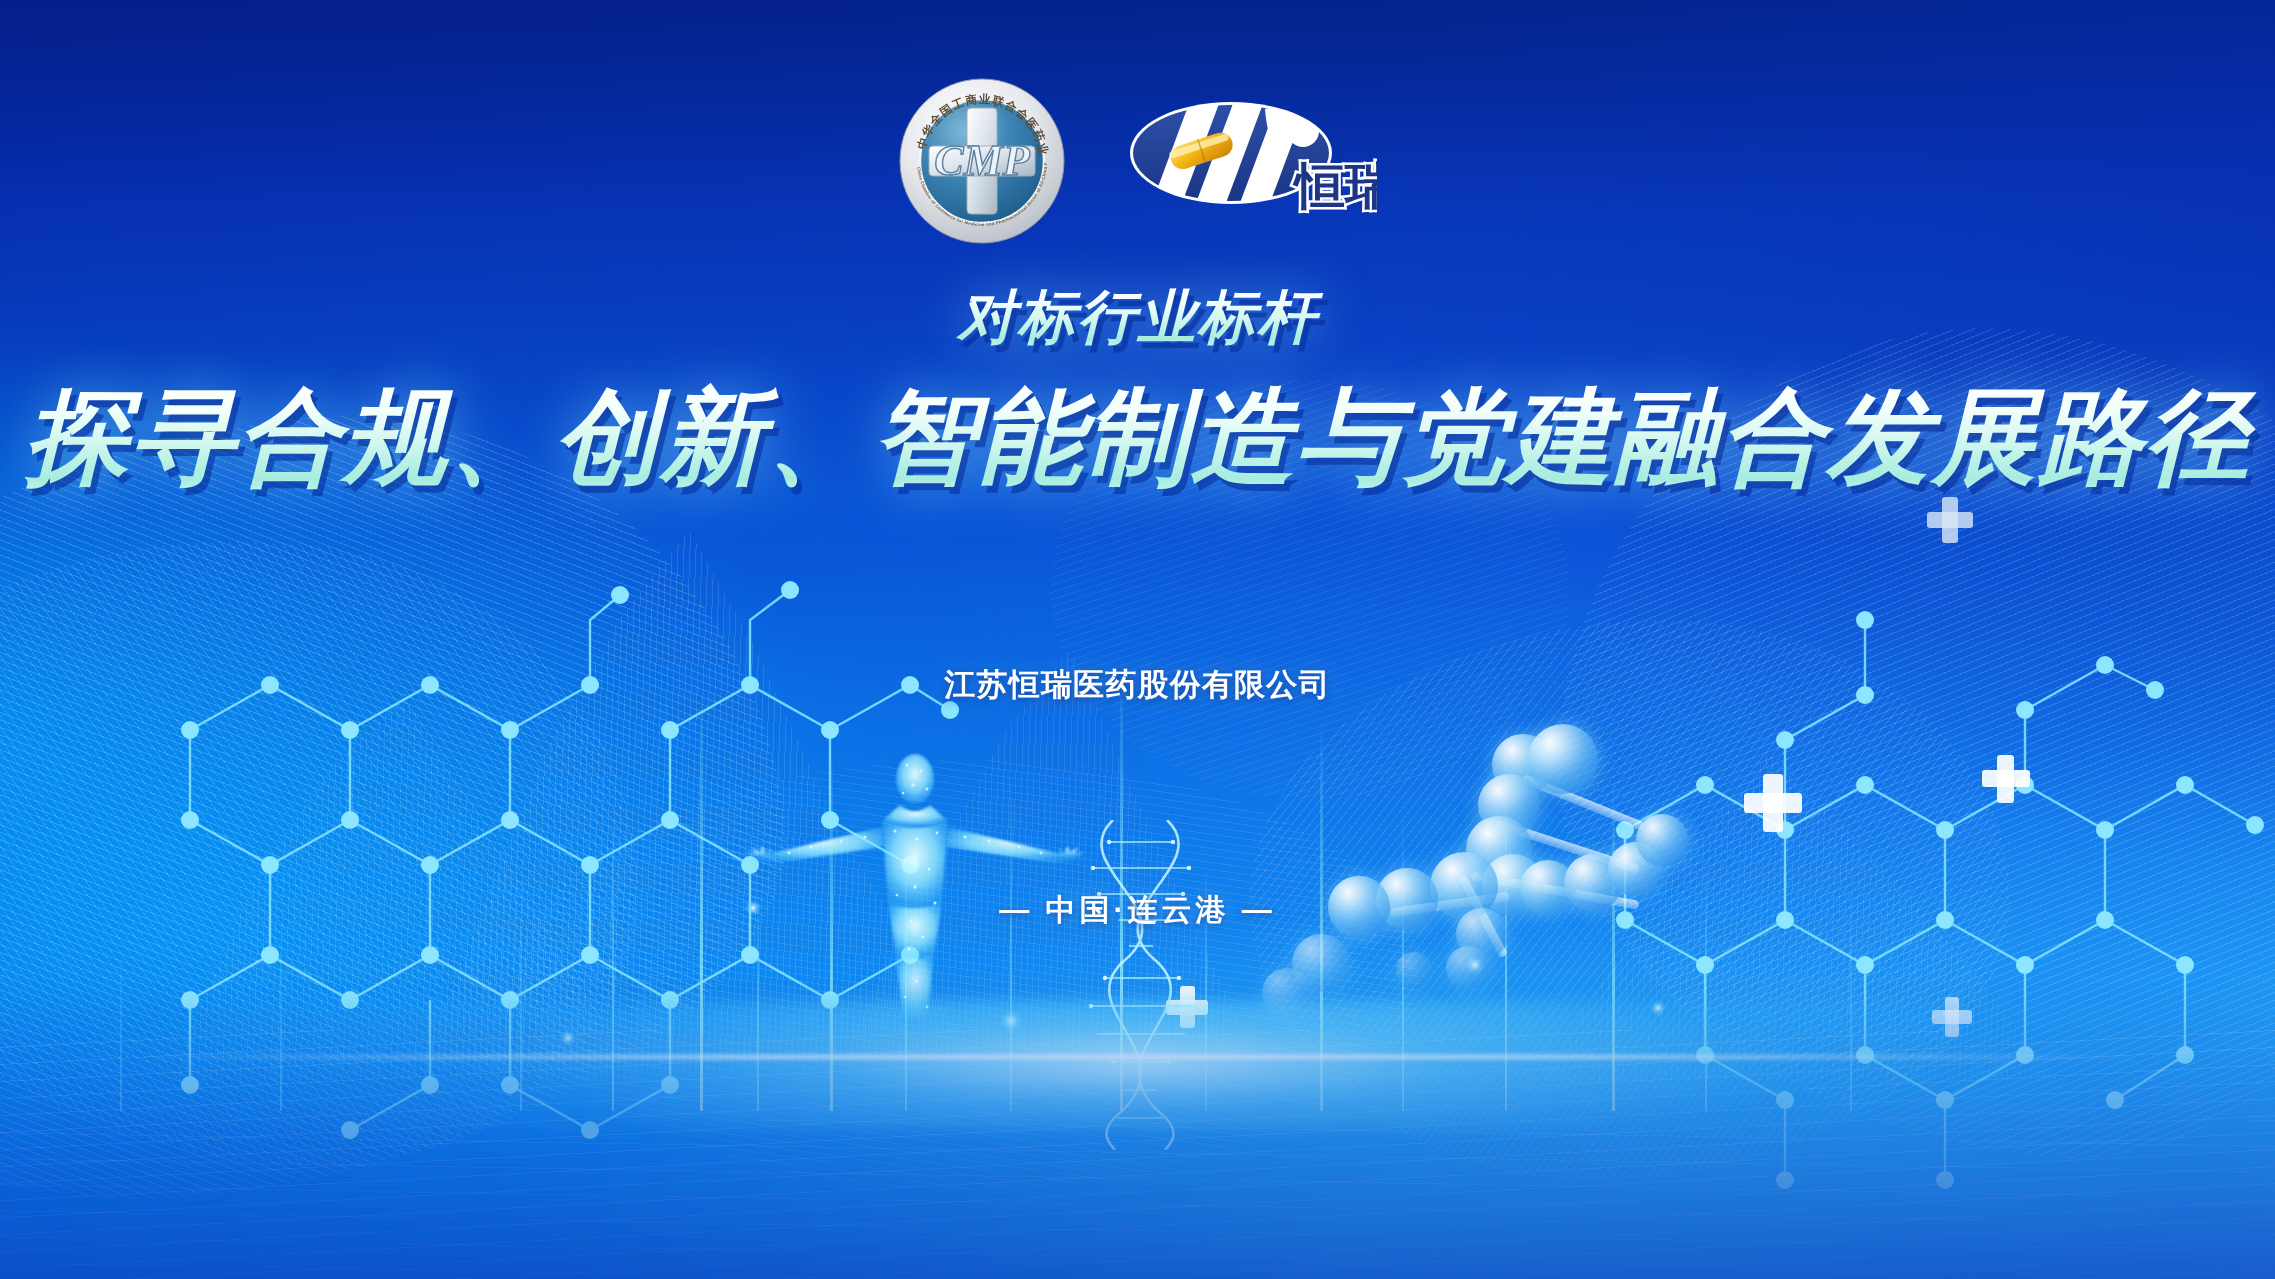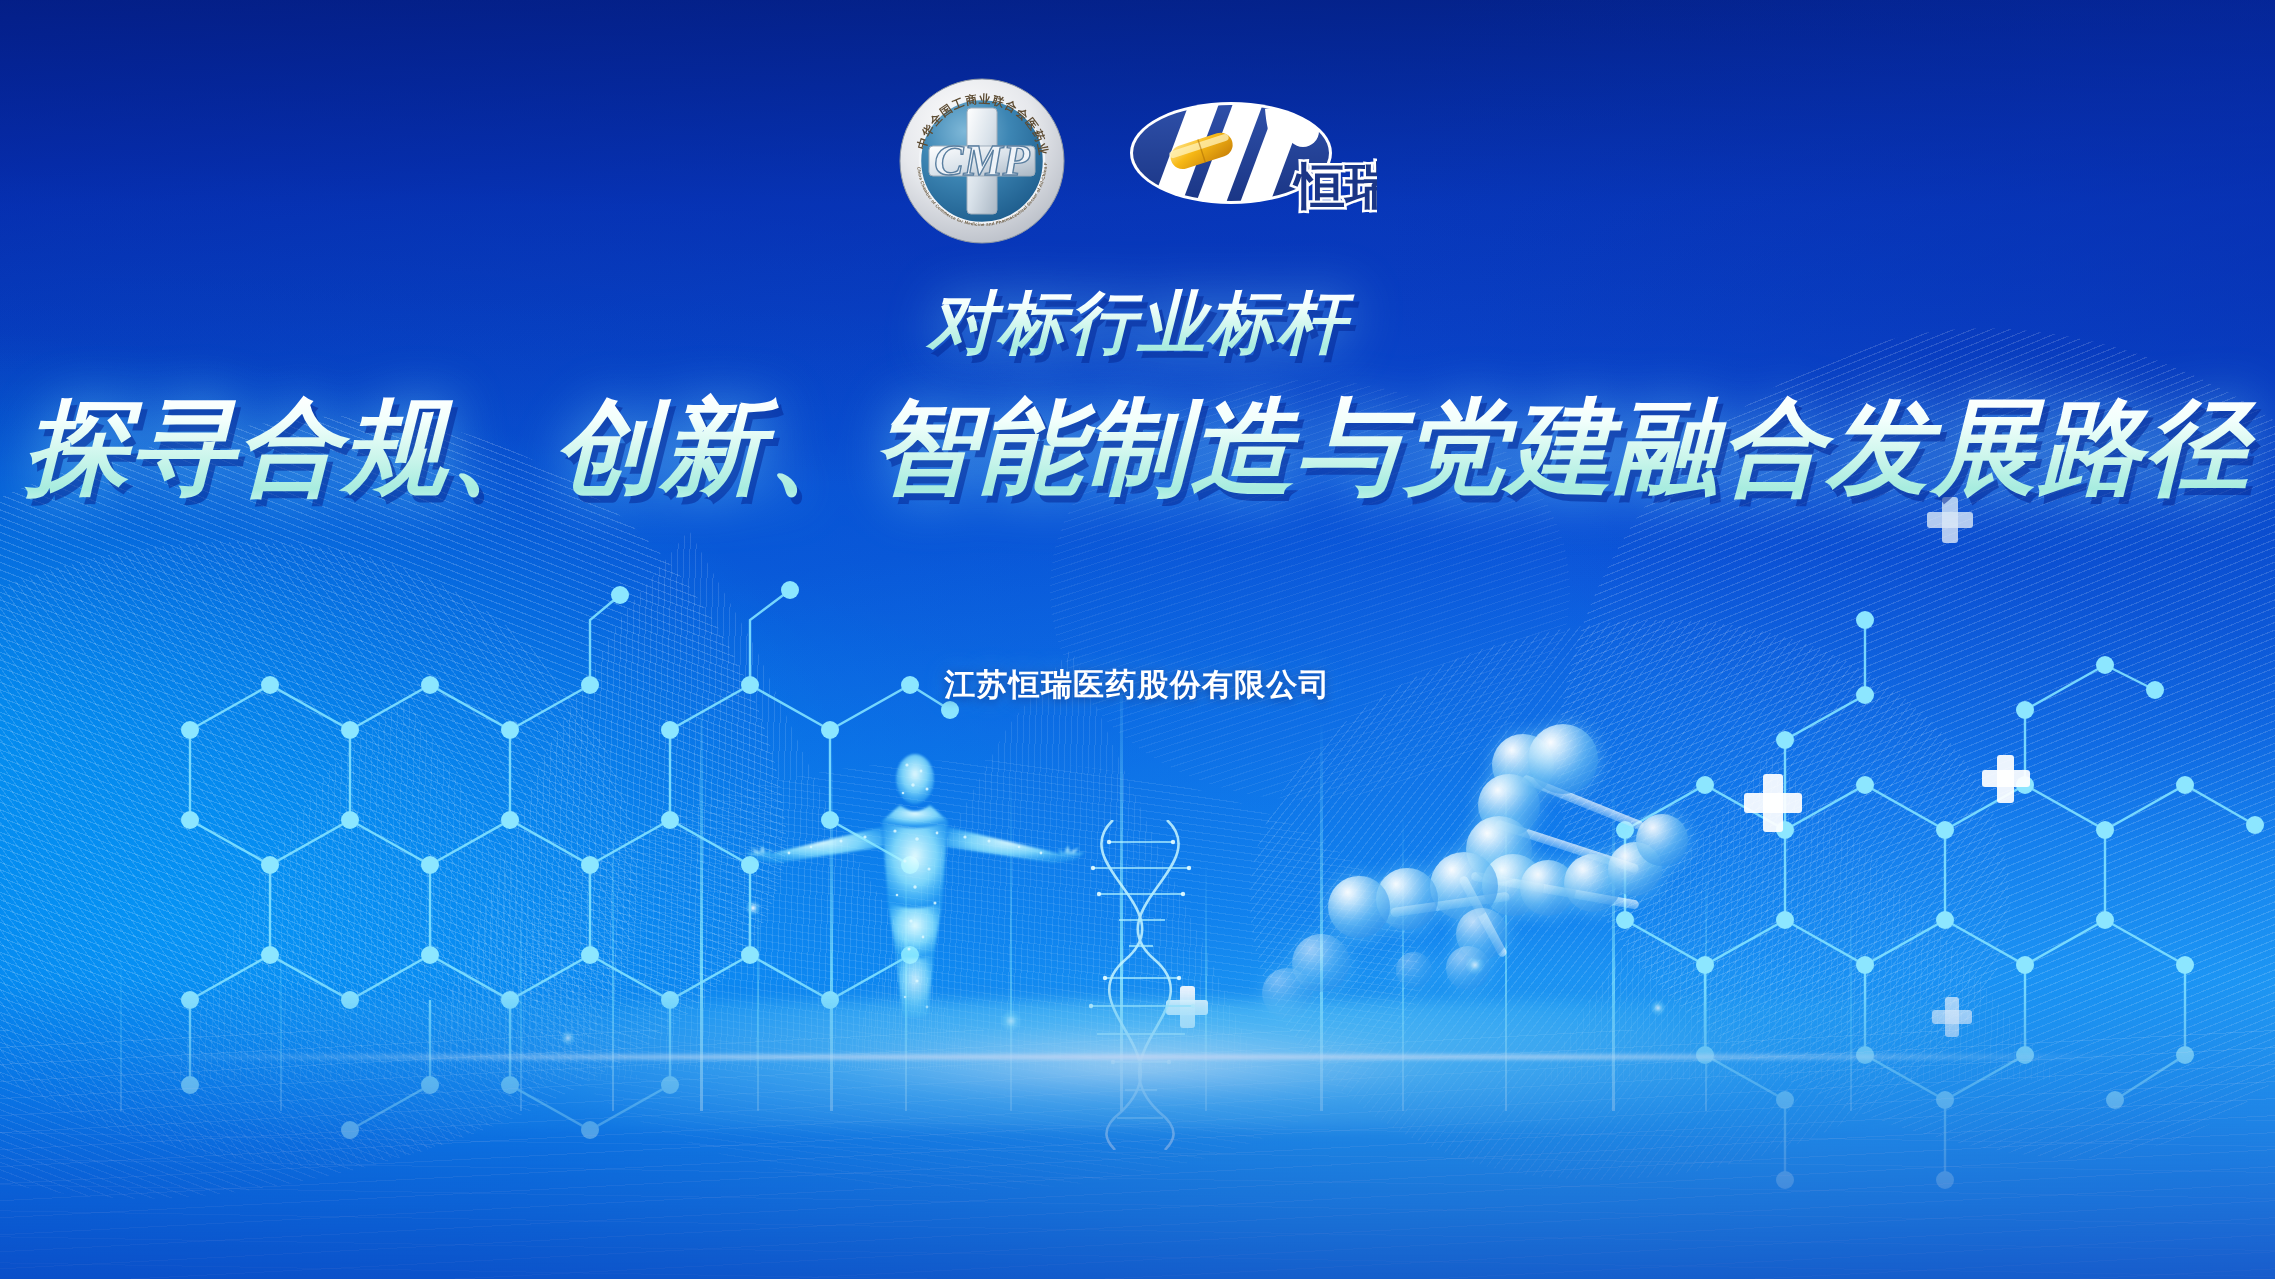--- a/index.html
+++ b/index.html
@@ -159,21 +159,21 @@
   
   .titleblock{position:absolute;left:0;right:0;top:288px;text-align:center;}
   .t1,.t2{
     margin:0;font-weight:700;font-style:italic;letter-spacing:2px;
     white-space:nowrap;
     background:linear-gradient(180deg,#ffffff 0%,#f2fffc 26%,#cdf6ec 58%,#a7ecdf 88%,#bff4ea 100%);
     -webkit-background-clip:text;background-clip:text;color:transparent;
     -webkit-text-fill-color:transparent;
     filter:drop-shadow(5px 7px 0 rgba(5,40,150,.55)) drop-shadow(0 0 26px rgba(140,235,255,.45));
   }
-  .t1{font-size:68px;line-height:1;}
+  .t1{font-size:58px;line-height:1;}
   .t2{font-size:104px;line-height:1.06;margin-top:36px;}
 
   .orgblock{position:absolute;left:0;right:0;top:660px;text-align:center;}
   .org{
     margin:0;font-size:31px;font-weight:700;color:#ffffff;letter-spacing:1.2px;
     line-height:1.62;white-space:nowrap;
     text-shadow:0 2px 10px rgba(3,40,130,.75), 0 0 22px rgba(120,210,255,.45);
   }
 
   .placeblock{position:absolute;left:0;right:0;top:890px;text-align:center;}
@@ -567,15 +567,16 @@
   <div class="titleblock">
     <h1 class="t1">对标行业标杆</h1>
     <h1 class="t2">探寻合规、创新、智能制造与党建融合发展路径</h1>
   </div>
 
   <div class="orgblock">
     <p class="org">江苏恒瑞医药股份有限公司</p>
   </div>
 
   <div class="placeblock">
+    <p class="place">—  中国·连云港  —</p>
   </div>
 
 </div>
 
 </body></html>

